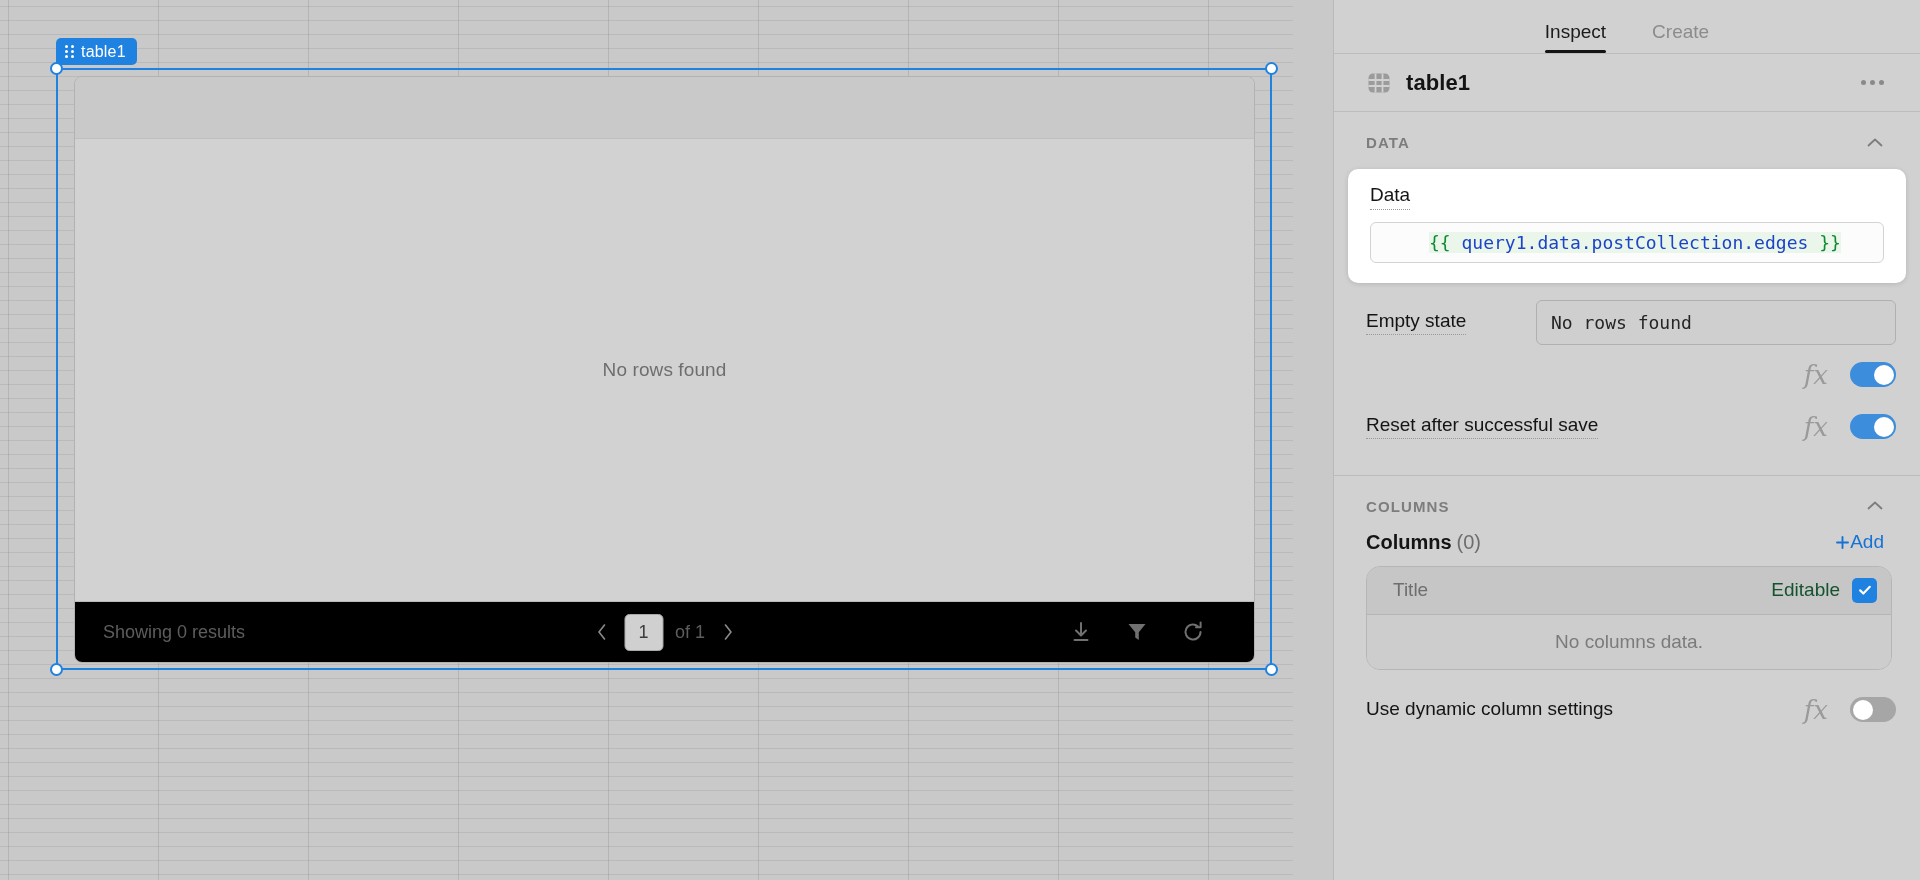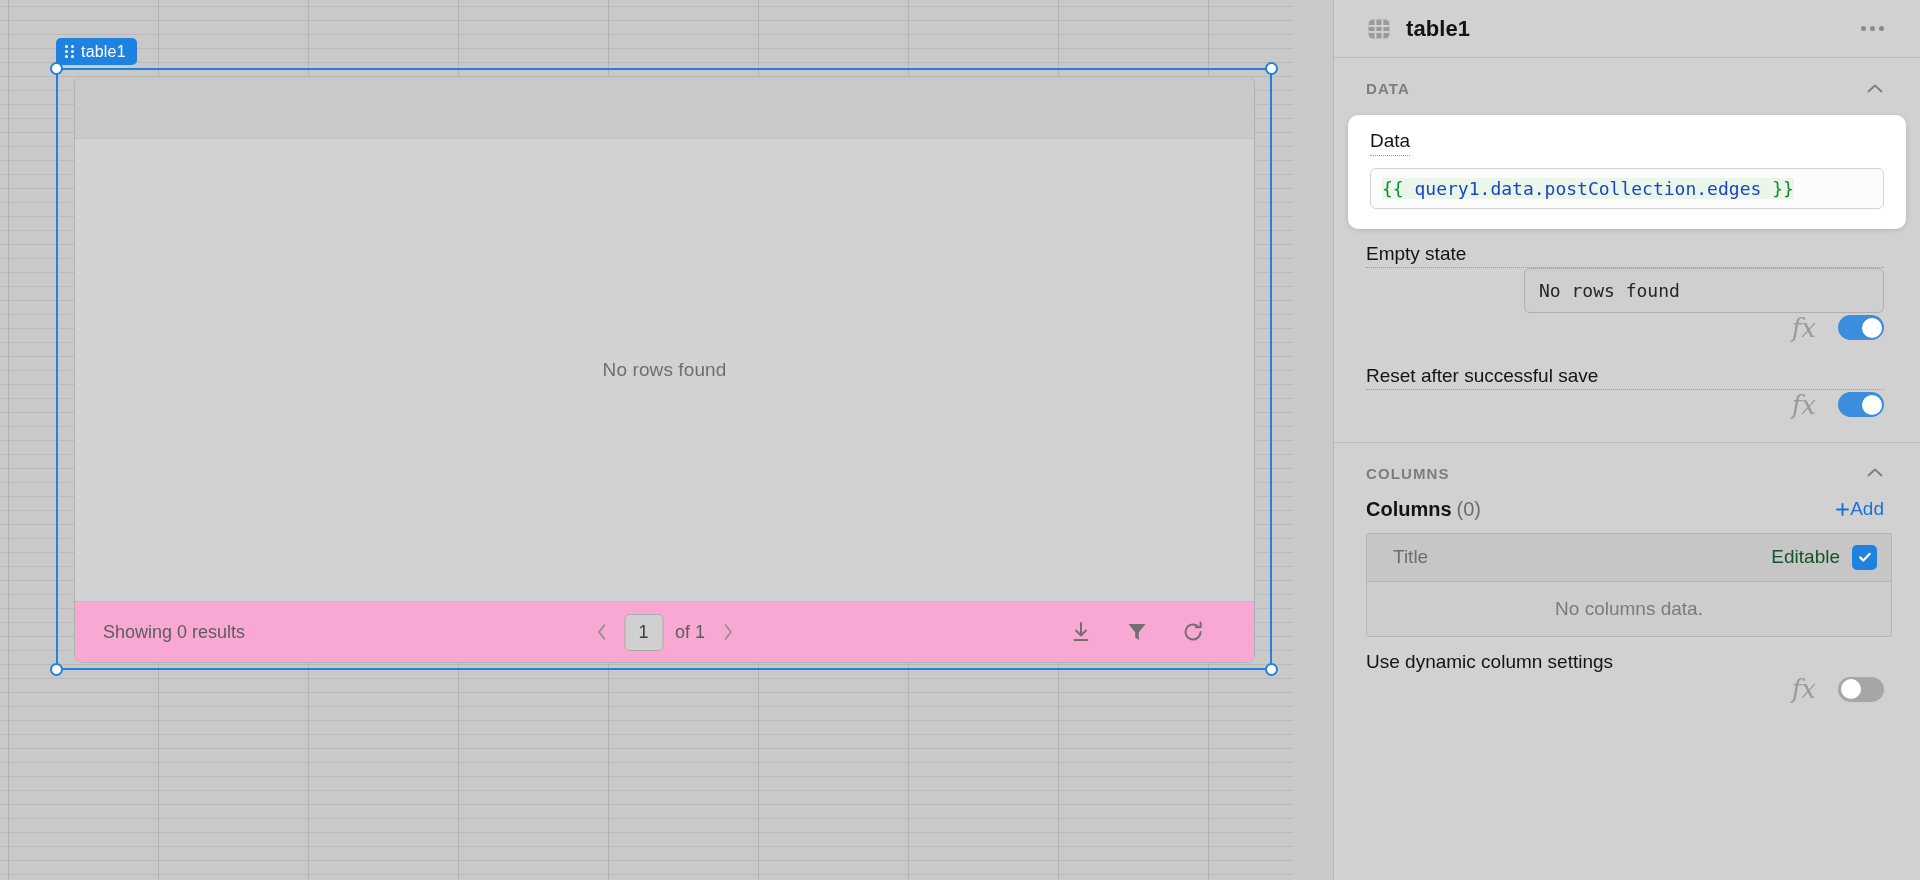--- a/index.html
+++ b/index.html
@@ -89,21 +89,21 @@
     display: flex; align-items: center; justify-content: center;
   }
   .tbl-empty-text {
     color: #6e6e6e;
     font-size: 19px;
     letter-spacing: .1px;
   }
   .tbl-footer {
     flex: 0 0 auto;
     height: 61px;
-    background: #f9a8d4;
+    background: #000000;
     border-top: 1px solid #bcbcbc;
     display: flex; align-items: center;
     padding: 0 22px 0 28px;
     position: relative;
     gap: 40px;
   }
   .tbl-results {
     color: #5d5d5d;
     font-size: 18px;
   }
@@ -208,30 +208,29 @@
     margin-top: 12px;
     border: 1px solid #d3d3d3;
     border-radius: 6px;
     background: #fcfcfc;
     padding: 9px 11px;
     font-family: "DejaVu Sans Mono", monospace;
     font-size: 18px;
     white-space: nowrap;
     overflow: hidden;
   }
-  .code-hl { background: #eaf6ea; }
+  .code-hl { background: #eaf6ea; margin-left: 47px; }
   .tok-brace { color: #0f8a33; }
   .tok-path  { color: #1b44c8; }
 
   
   .prop-row {
-    display: flex; 
-    padding: 0 36px 0 32px;
+    display: flex; align-items: center;
+    padding: 0 24px 0 32px;
     min-height: 52px;
-    flex-direction: column;
   }
   .prop-label {
     font-size: 19px; color: #141414;
     border-bottom: 1px dotted #9b9b9b;
     padding-bottom: 2px;
     line-height: 1.15;
   }
   .prop-label.plain { border-bottom: none; }
   .text-input {
     margin-left: auto;
@@ -269,21 +268,21 @@
     display: flex; align-items: center;
     padding: 2px 36px 12px 32px;
   }
   .cols-title { font-size: 20px; font-weight: 700; color: #141414; }
   .cols-count { font-size: 20px; font-weight: 400; color: #6d6d6d; margin-left: 5px; }
   .add-btn { margin-left: auto; color: #1673d4; font-size: 19px; display: flex; align-items: center; gap: 0; }
 
   .cols-box {
     margin: 0 28px 0 32px;
     border: 1px solid #b6b6b6;
-    border-radius: 2px;
+    border-radius: 14px;
     overflow: hidden;
   }
   .cols-box-head {
     height: 48px;
     background: #c6c6c6;
     display: flex; align-items: center;
     padding: 0 14px 0 26px;
     border-bottom: 1px solid #b6b6b6;
   }
   .cols-box-head .h-title { font-size: 19px; color: #6e6e6e; }
@@ -371,20 +370,28 @@
     <div class="sel-frame">
       <span class="handle tl"></span>
       <span class="handle tr"></span>
       <span class="handle bl"></span>
       <span class="handle br"></span>
     </div>
   </div>
 
   <div class="inspector">
 
+    <div class="insp-tabs">
+      <div class="insp-tab active">
+        <span>Inspect</span>
+      </div>
+      <div class="insp-tab">
+        <span>Create</span>
+      </div>
+    </div>
 
     <div class="insp-title-row">
       <span class="insp-title-icon">
         <svg width="26" height="26" viewBox="0 0 26 26" fill="none">
           <rect x="2.5" y="3.5" width="21" height="19" rx="4.5" fill="#9b9b9b"></rect>
           <path d="M2.5 10 H23.5 M2.5 16 H23.5 M9.5 3.5 V22.5 M16.5 3.5 V22.5" stroke="#d1d1d1" stroke-width="1.8"></path>
         </svg>
       </span>
       <span class="insp-title-text">table1</span>
       <span class="insp-menu-btn">

